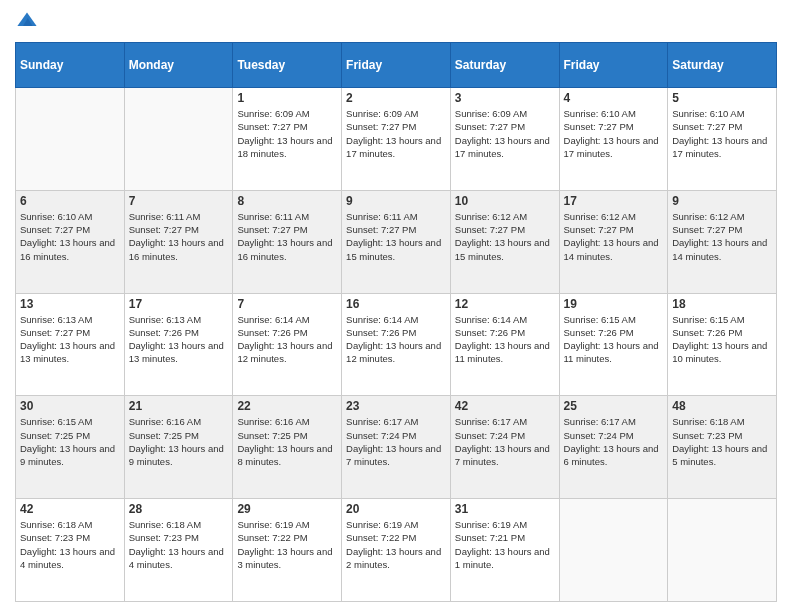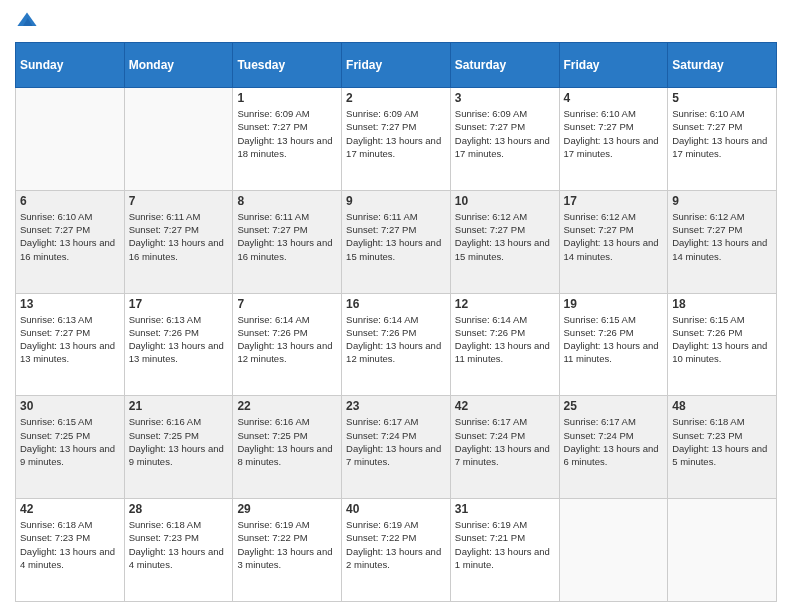--- a/index.html
+++ b/index.html
@@ -255,21 +255,21 @@
           </td>
           <td>
             <div class="day-number">28</div>
             <div class="day-info">Sunrise: 6:18 AM<br>Sunset: 7:23 PM<br>Daylight: 13 hours and 4 minutes.</div>
           </td>
           <td>
             <div class="day-number">29</div>
             <div class="day-info">Sunrise: 6:19 AM<br>Sunset: 7:22 PM<br>Daylight: 13 hours and 3 minutes.</div>
           </td>
           <td>
-            <div class="day-number">40</div>
+            <div class="day-number">20</div>
             <div class="day-info">Sunrise: 6:19 AM<br>Sunset: 7:22 PM<br>Daylight: 13 hours and 2 minutes.</div>
           </td>
           <td>
             <div class="day-number">31</div>
             <div class="day-info">Sunrise: 6:19 AM<br>Sunset: 7:21 PM<br>Daylight: 13 hours and 1 minute.</div>
           </td>
           <td class="empty"></td>
           <td class="empty"></td>
         </tr>
       </tbody>

